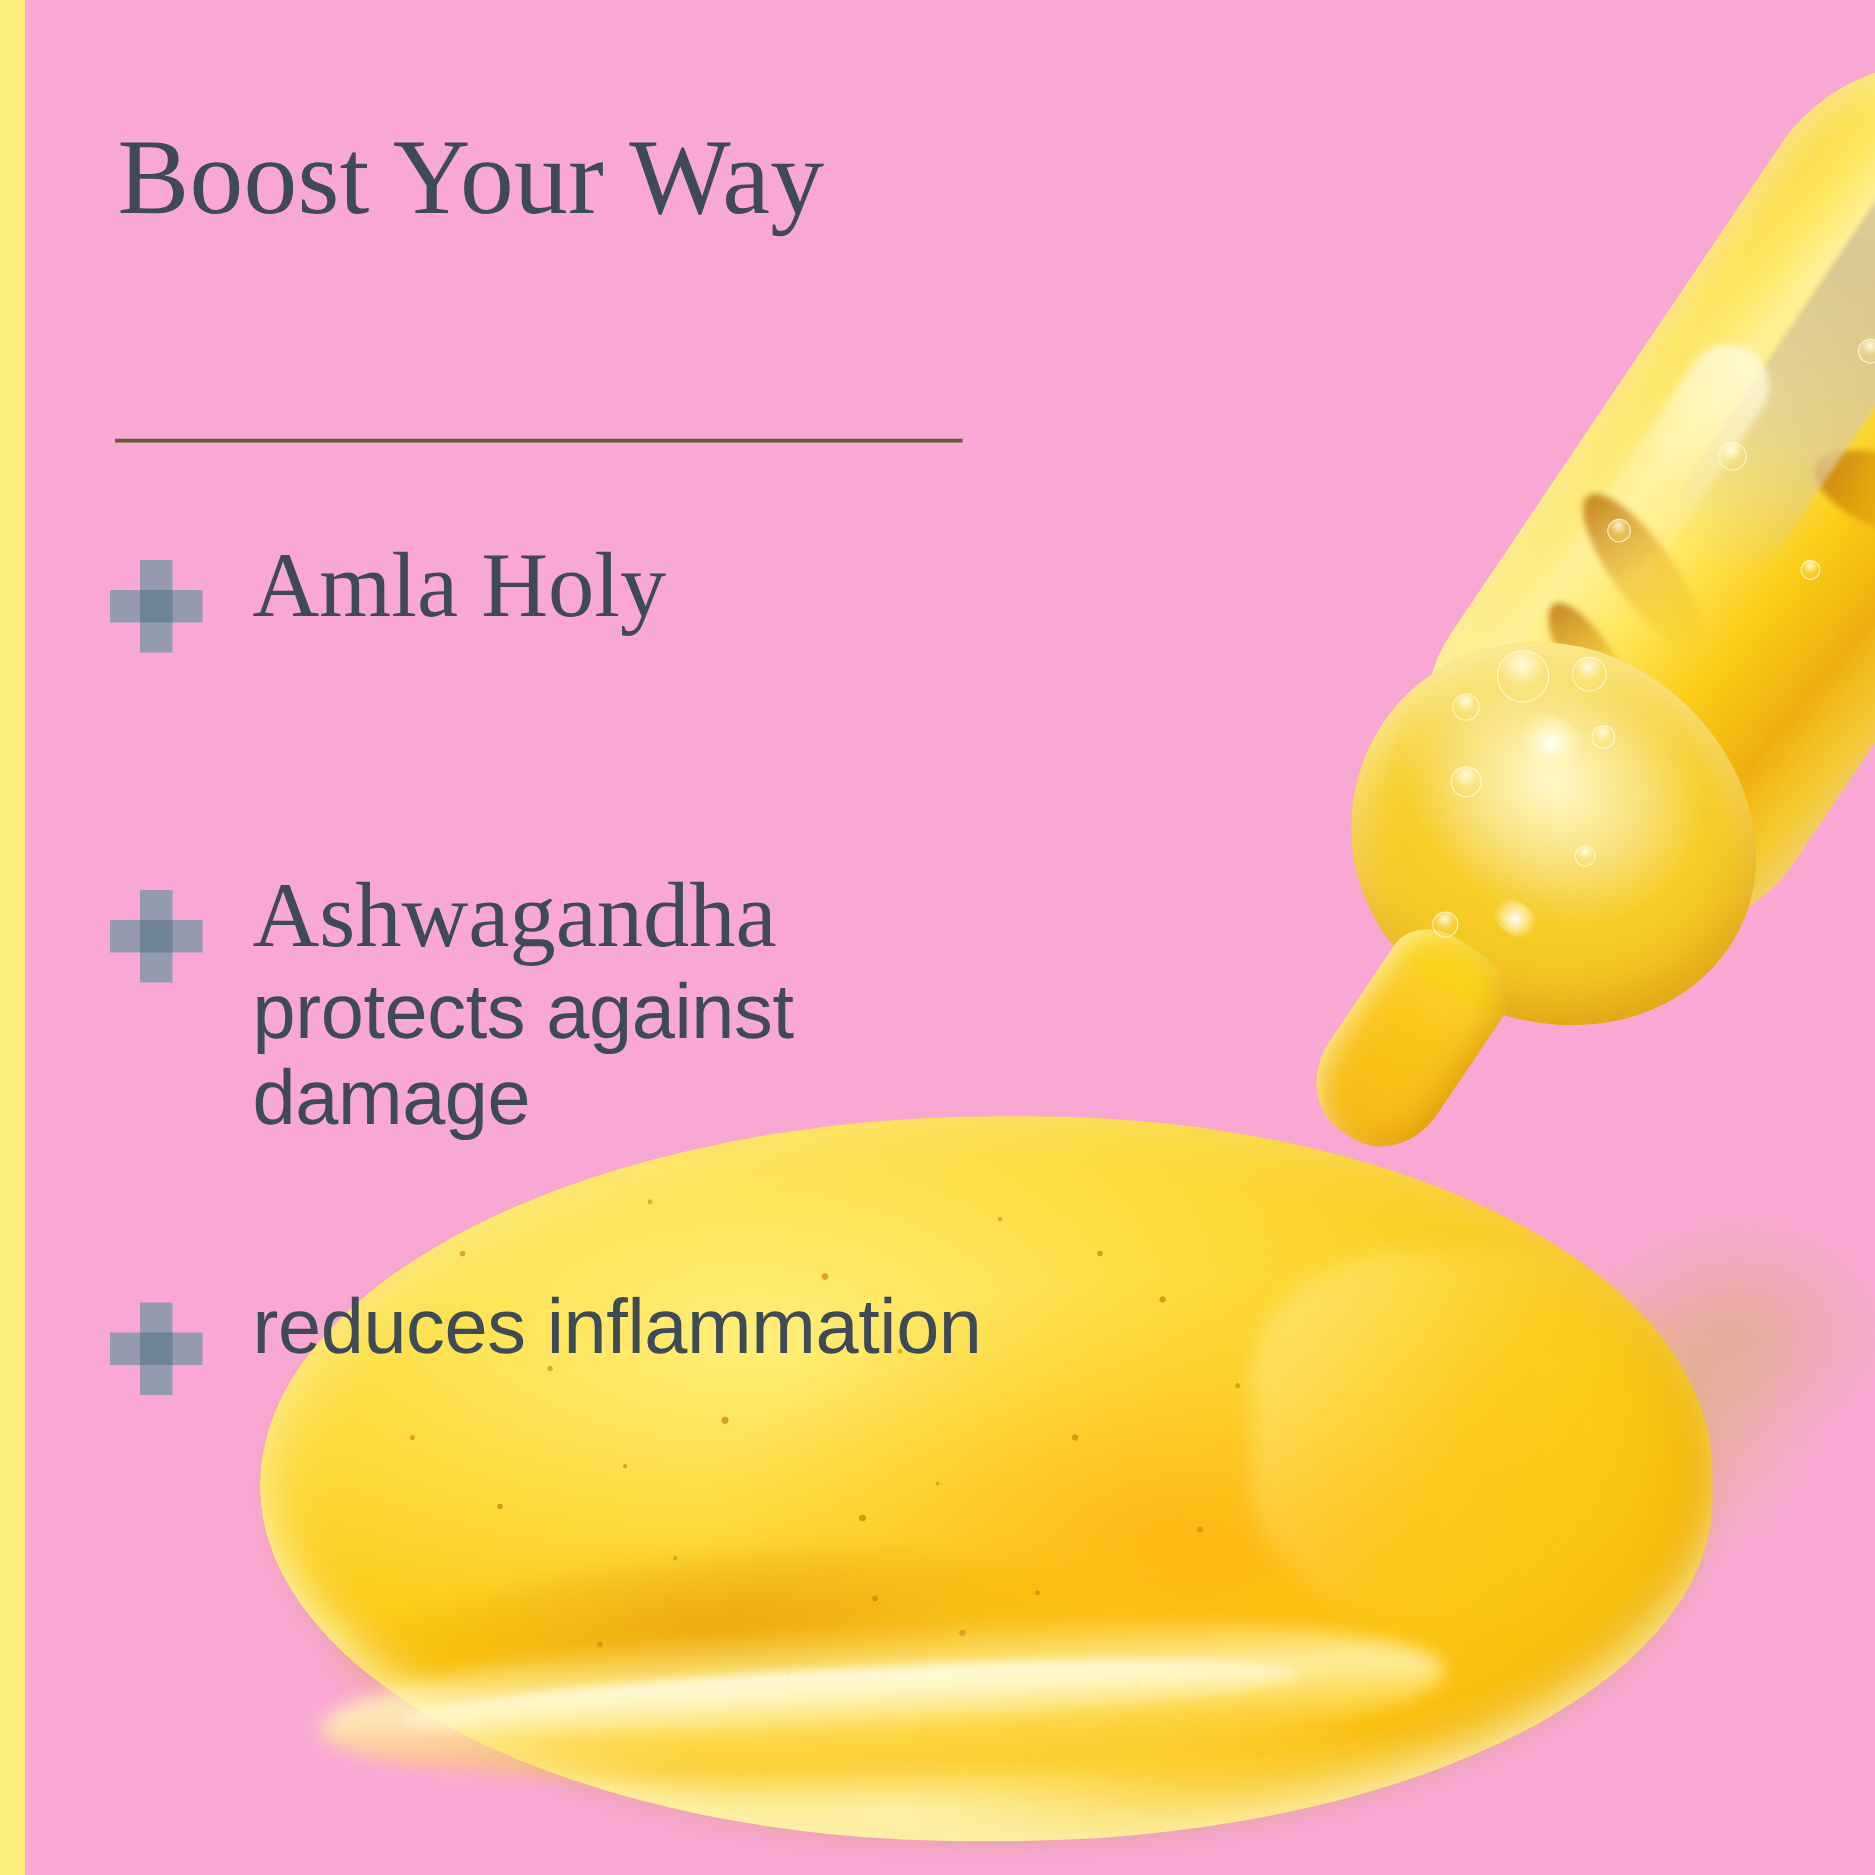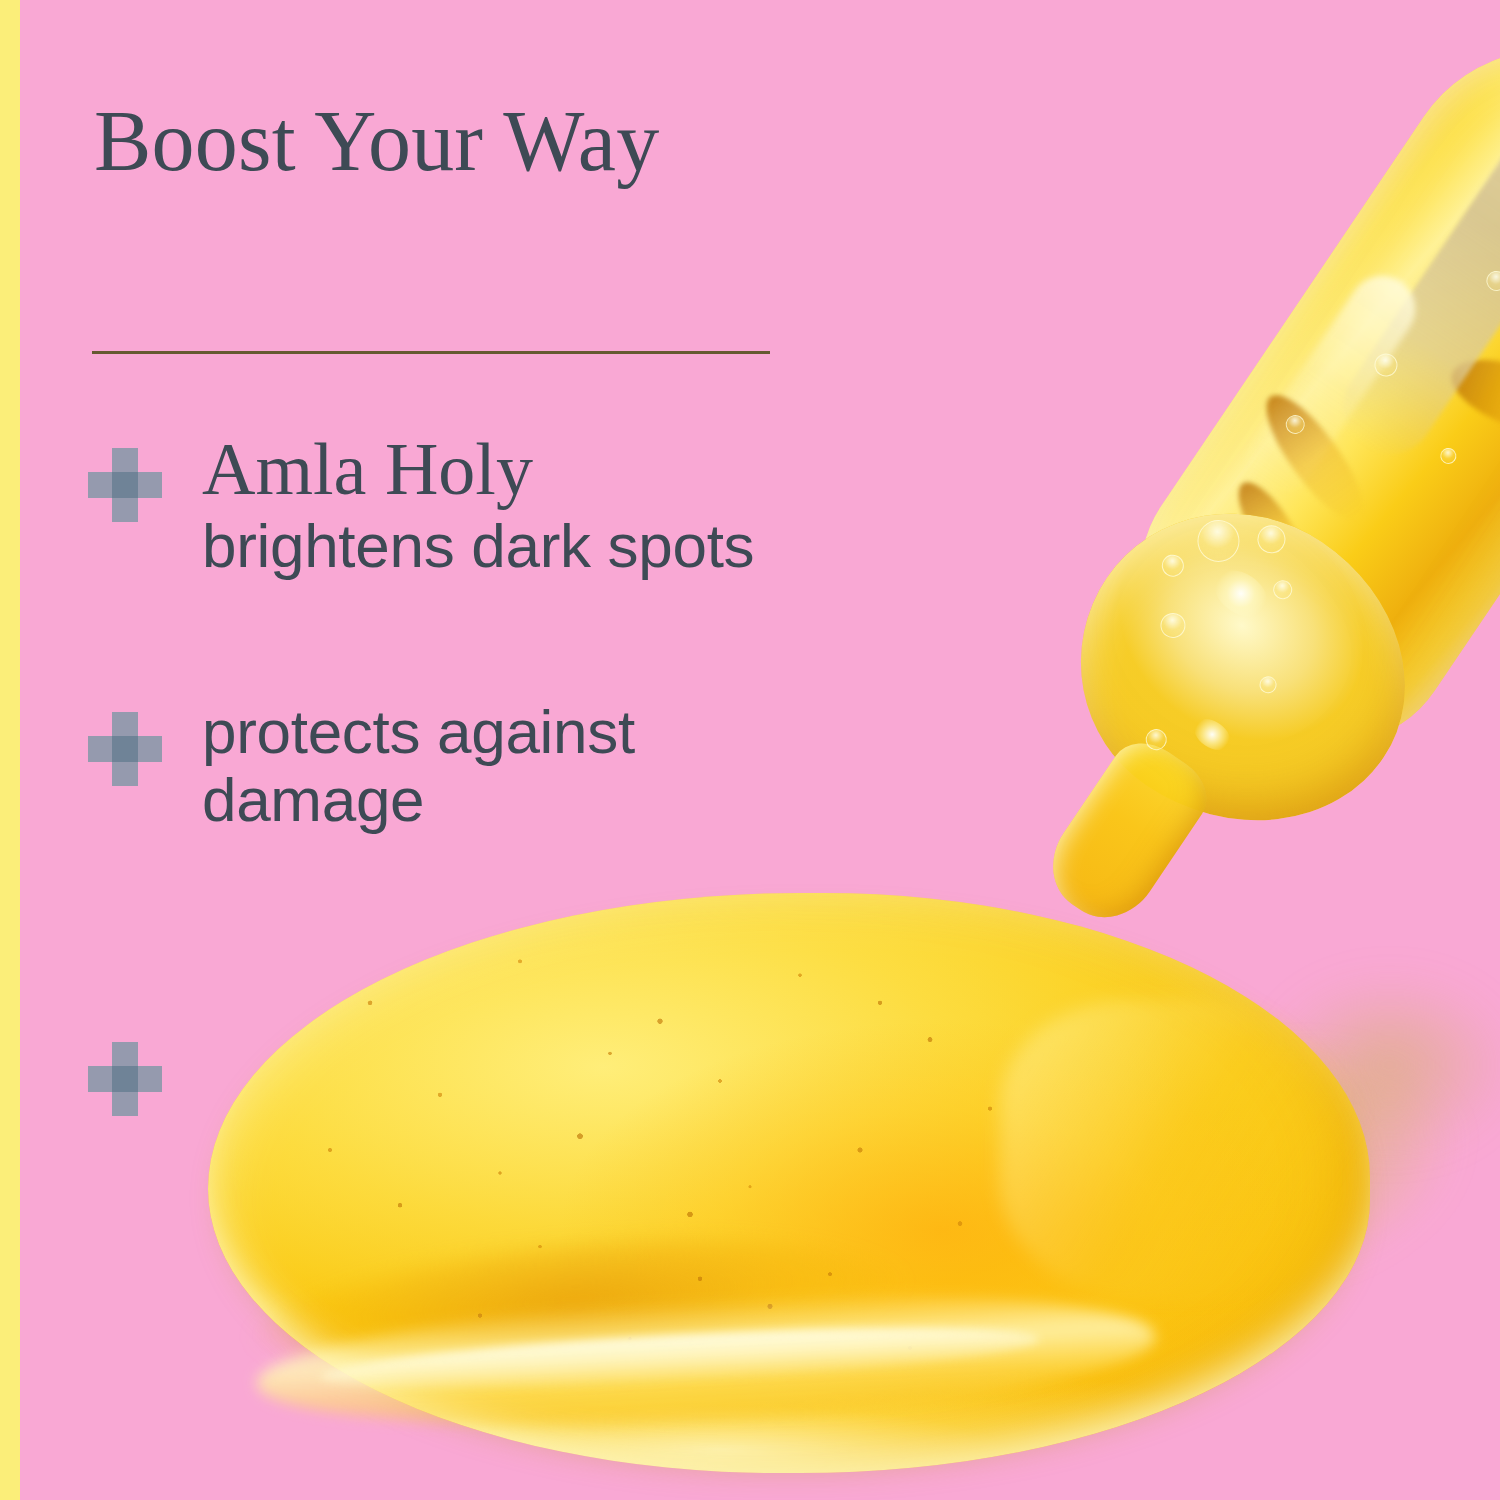--- a/index.html
+++ b/index.html
@@ -368,40 +368,41 @@
     <div class="bullets">
 
       <div class="bullet b1">
         <div class="plus-icon">
           <div class="bar v"></div>
           <div class="bar h"></div>
           <div class="core"></div>
         </div>
         <div class="text">
           <div class="term">Amla Holy</div>
-          <div class="desc">brightens dark spots</div>
         </div>
       </div>
 
       <div class="bullet b2">
         <div class="plus-icon">
           <div class="bar v"></div>
           <div class="bar h"></div>
           <div class="core"></div>
         </div>
         <div class="text">
+          <div class="term">Ashwagandha</div>
           <div class="desc wrap">protects against damage</div>
         </div>
       </div>
 
       <div class="bullet b3">
         <div class="plus-icon">
           <div class="bar v"></div>
           <div class="bar h"></div>
           <div class="core"></div>
         </div>
         <div class="text">
+          <div class="desc">reduces inflammation</div>
         </div>
       </div>
 
     </div>
   </div>
 </div>
 
 </body></html>

